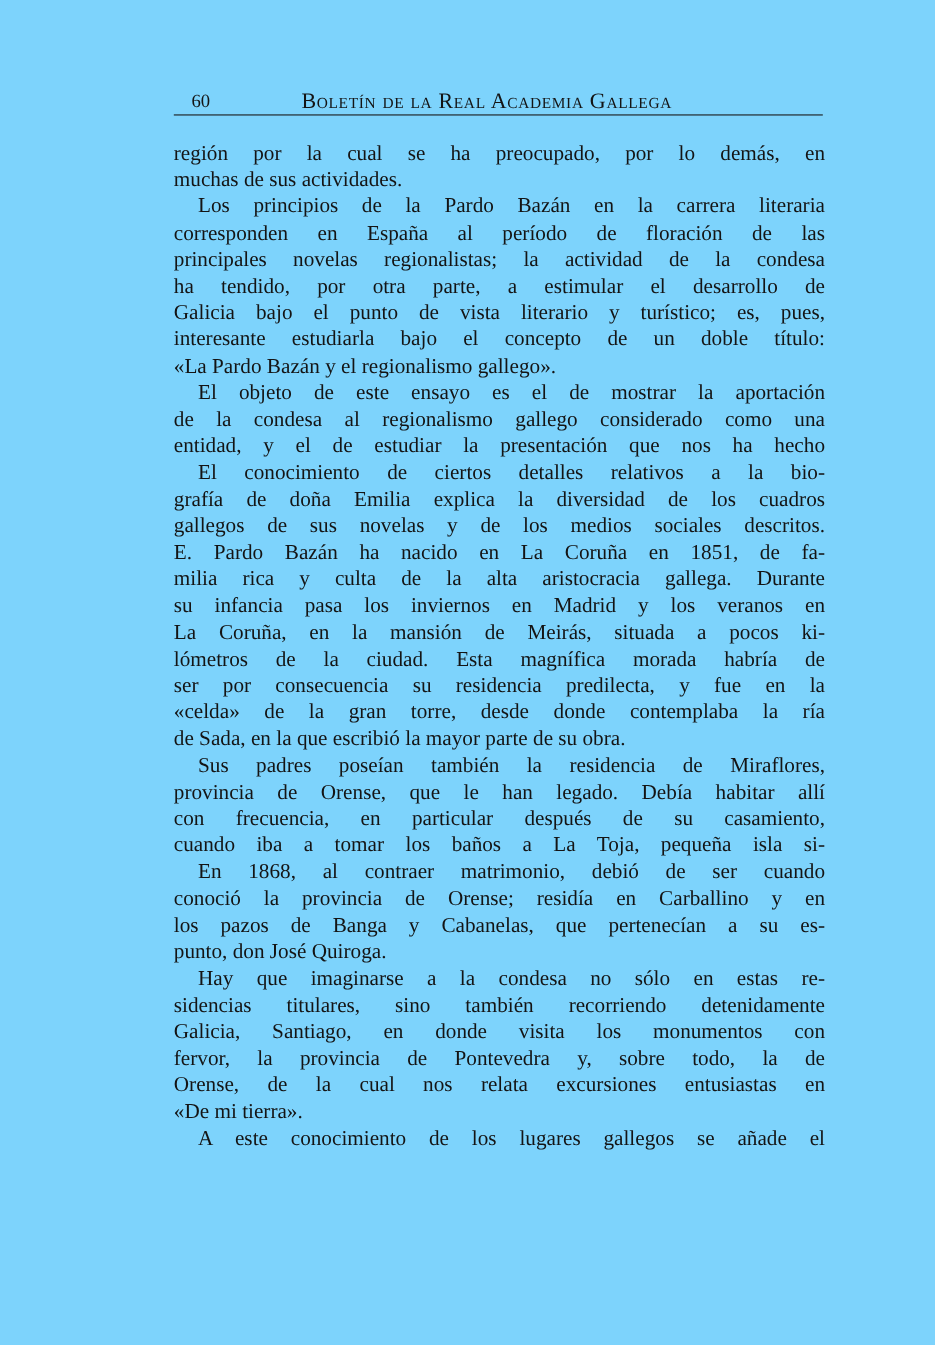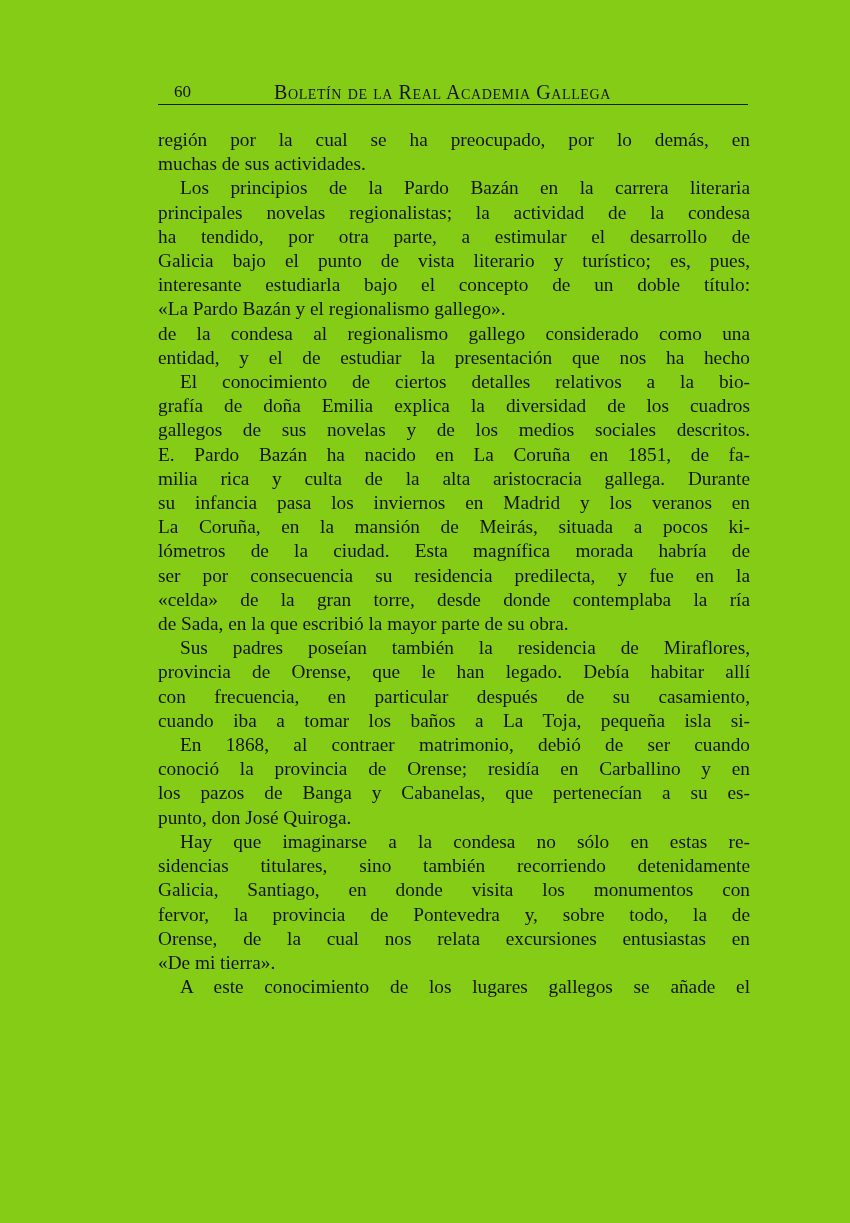--- a/index.html
+++ b/index.html
@@ -1,18 +1,18 @@
 <!DOCTYPE html>
 <html><head>
   <meta charset="utf-8">
   <style>
     html, body { margin: 0; padding: 0; background: #ffffff; }
     body { width: 850px; height: 1223px; position: relative; overflow: hidden; }
     .page {
-      position: absolute; left: 0; top: 0; width: 850px; height: 1223px; background: #84cc16;
+      position: absolute; left: 0; top: 0; width: 850px; height: 1223px; background: #7dd3fc;
       font-family: "Liberation Serif", "DejaVu Serif", serif; color: #141414;
     }
     .header {
       position: absolute; left: 158px; top: 82px; width: 590px; height: 22px;
       border-bottom: 1.5px solid #1a1a1a;
     }
     .page-num {
       position: absolute; left: 16px; top: 0; font-size: 17px; line-height: 20px;
     }
     .running-title {
@@ -32,25 +32,27 @@
 
 <div class="page">
   <div class="header">
     <span class="page-num">60</span>
     <span class="running-title">Boletín de la Real Academia Gallega</span>
   </div>
   <div class="body-text" id="body-text">
       <span class="line">región por la cual se ha preocupado, por lo demás, en</span>
       <span class="line last">muchas de sus actividades.</span>
       <span class="line indent">Los principios de la Pardo Bazán en la carrera literaria</span>
+      <span class="line">corresponden en España al período de floración de las</span>
       <span class="line">principales novelas regionalistas; la actividad de la condesa</span>
       <span class="line">ha tendido, por otra parte, a estimular el desarrollo de</span>
       <span class="line">Galicia bajo el punto de vista literario y turístico; es, pues,</span>
       <span class="line">interesante estudiarla bajo el concepto de un doble título:</span>
       <span class="line last">«La Pardo Bazán y el regionalismo gallego».</span>
+      <span class="line indent">El objeto de este ensayo es el de mostrar la aportación</span>
       <span class="line">de la condesa al regionalismo gallego considerado como una</span>
       <span class="line">entidad, y el de estudiar la presentación que nos ha hecho</span>
       <span class="line indent">El conocimiento de ciertos detalles relativos a la bio-</span>
       <span class="line">grafía de doña Emilia explica la diversidad de los cuadros</span>
       <span class="line">gallegos de sus novelas y de los medios sociales descritos.</span>
       <span class="line">E. Pardo Bazán ha nacido en La Coruña en 1851, de fa-</span>
       <span class="line">milia rica y culta de la alta aristocracia gallega. Durante</span>
       <span class="line">su infancia pasa los inviernos en Madrid y los veranos en</span>
       <span class="line">La Coruña, en la mansión de Meirás, situada a pocos ki-</span>
       <span class="line">lómetros de la ciudad. Esta magnífica morada habría de</span>

